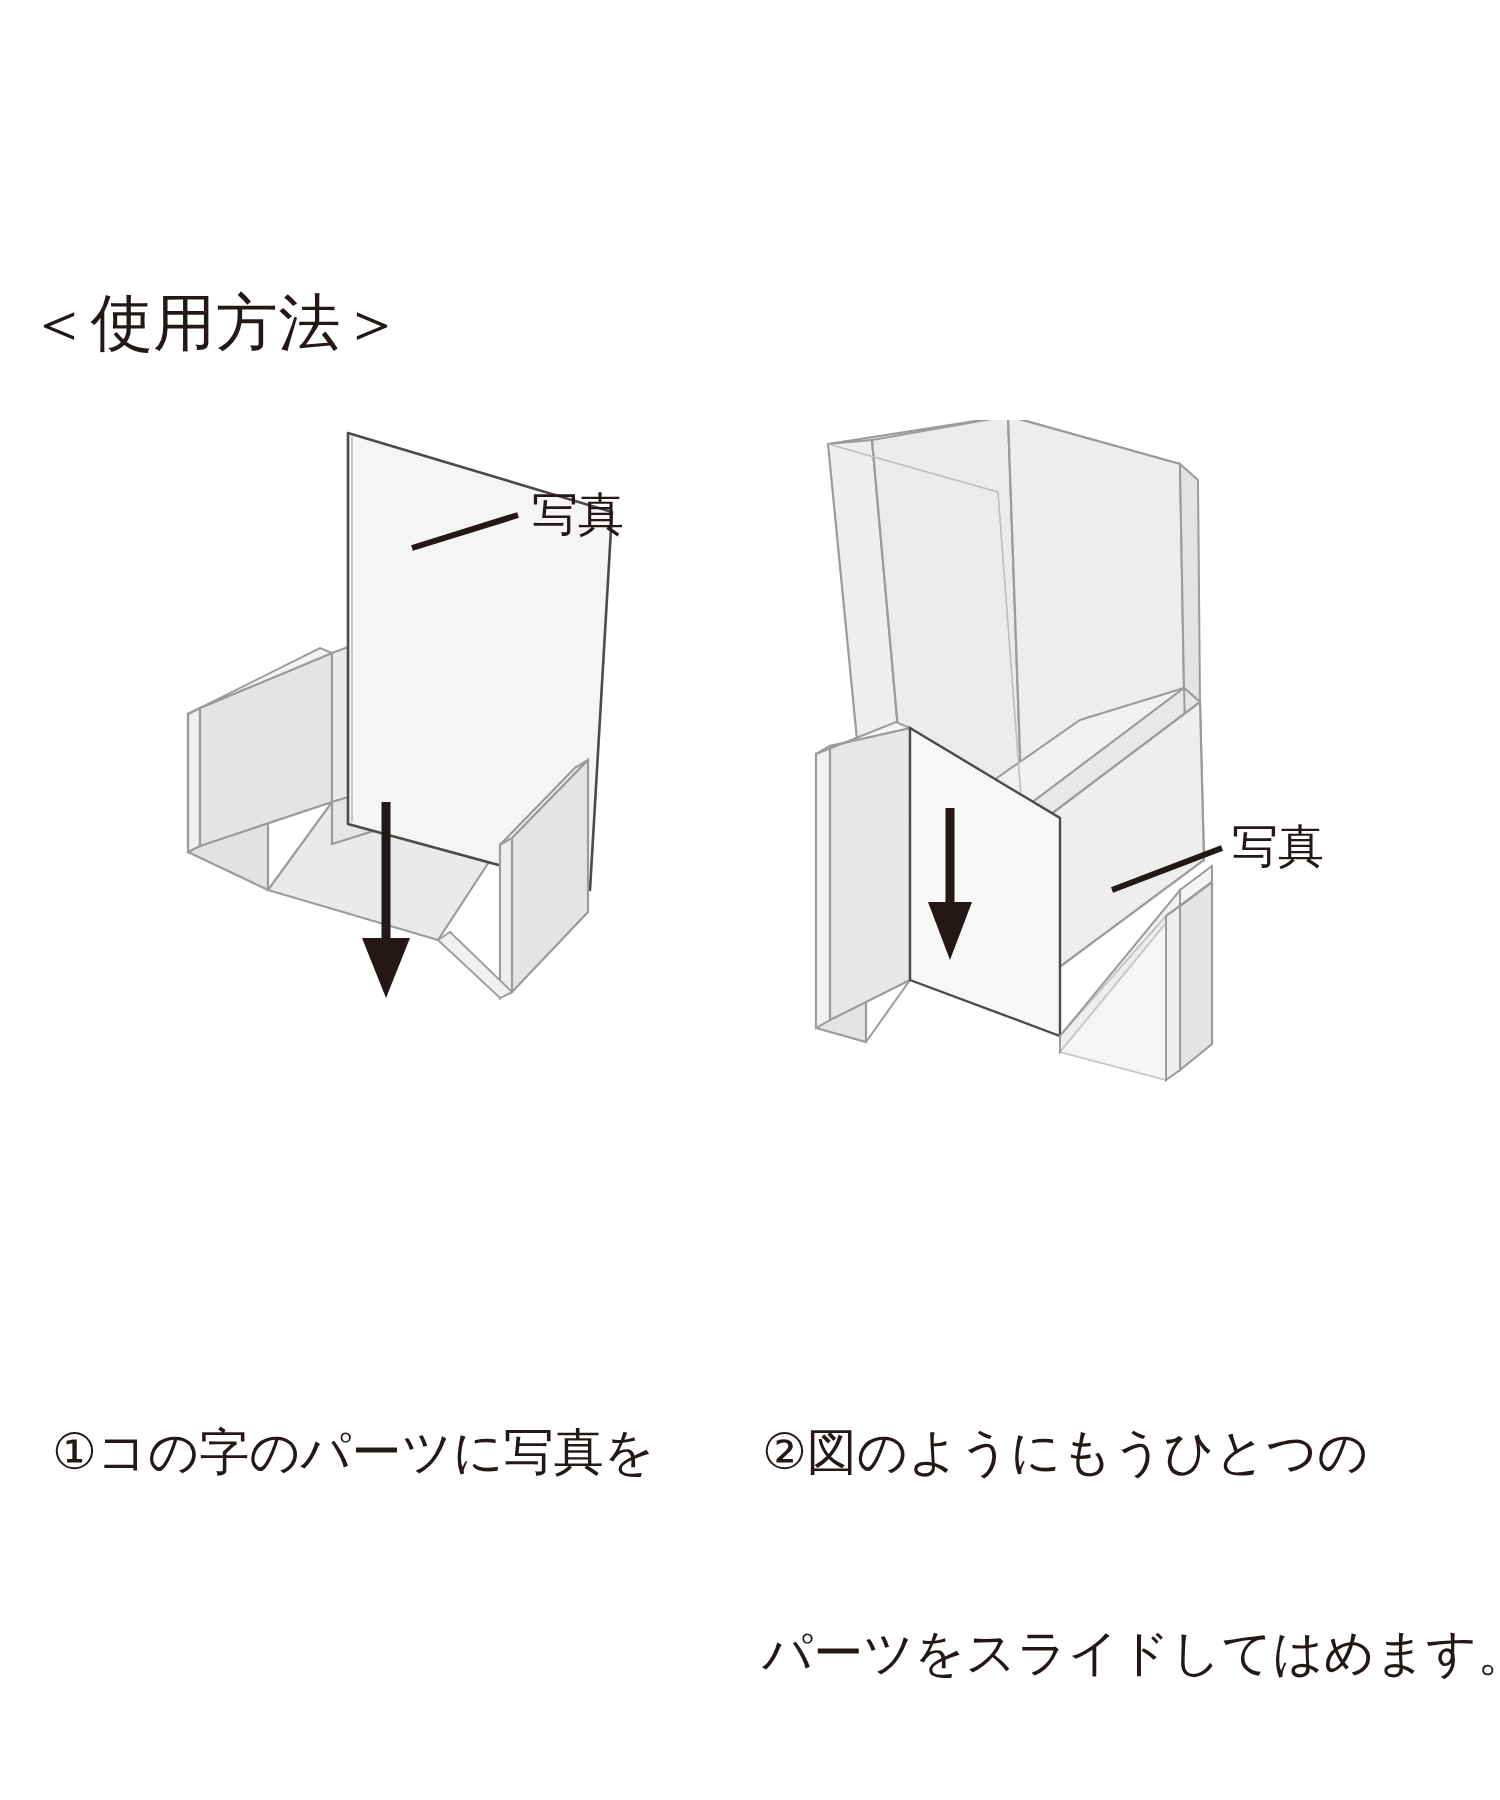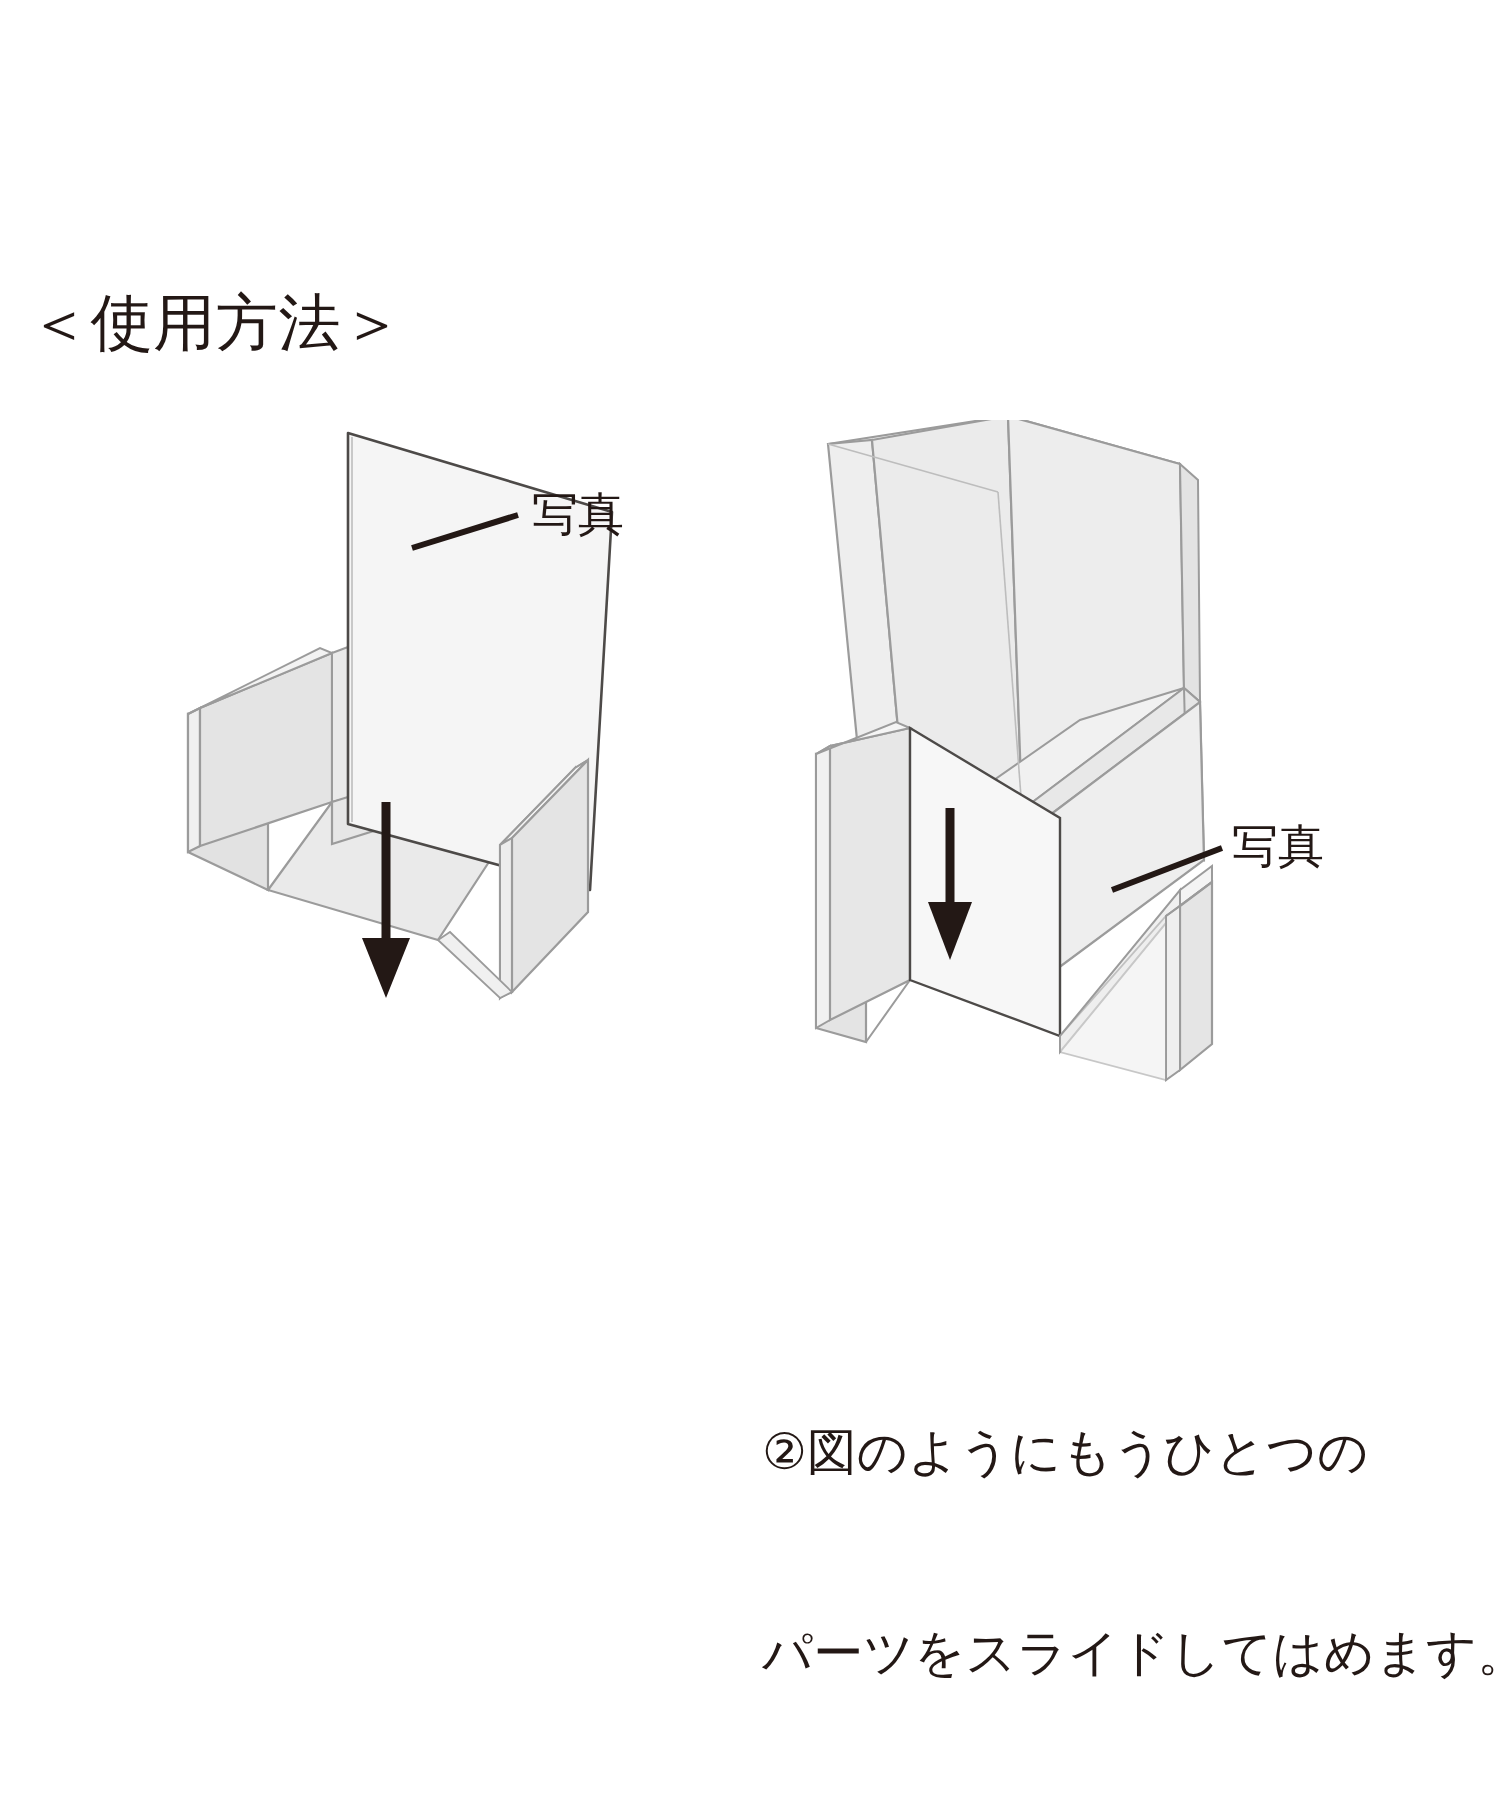--- a/index.html
+++ b/index.html
@@ -197,20 +197,21 @@
         <g>
           <line x1="352" y1="470" x2="462" y2="428" stroke="#231815" stroke-width="6"></line>
           <text class="callout-text" x="472" y="442">写真</text>
         </g>
       </svg>
     </div>
   </div>
 
   <div class="captions">
     <div class="caption one">
+      <span class="ln">①コの字のパーツに写真を</span>
     </div>
     <div class="caption two">
       <span class="ln">②図のようにもうひとつの</span>
       <span class="ln ln2">パーツをスライドしてはめます。</span>
     </div>
   </div>
 
 </div>
 
 </body></html>

